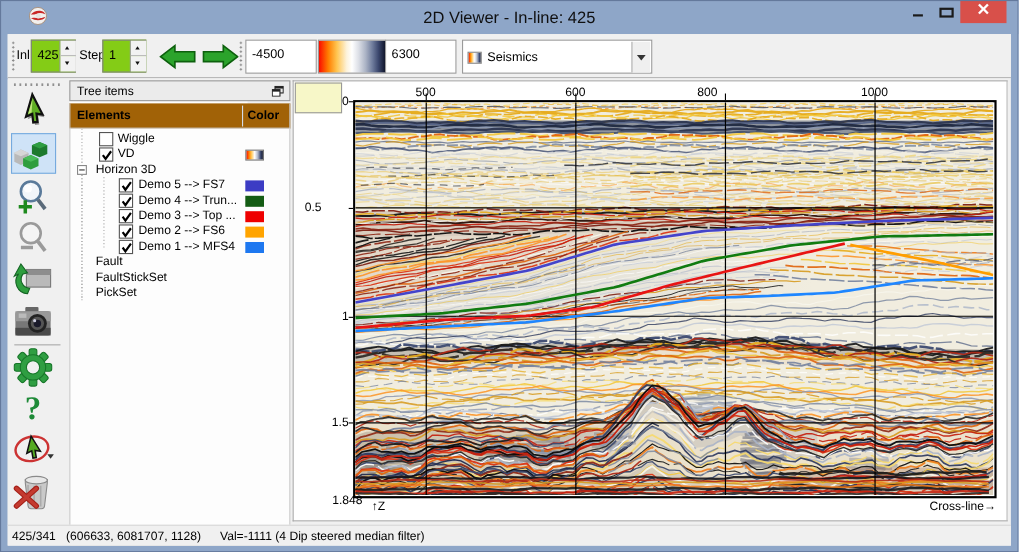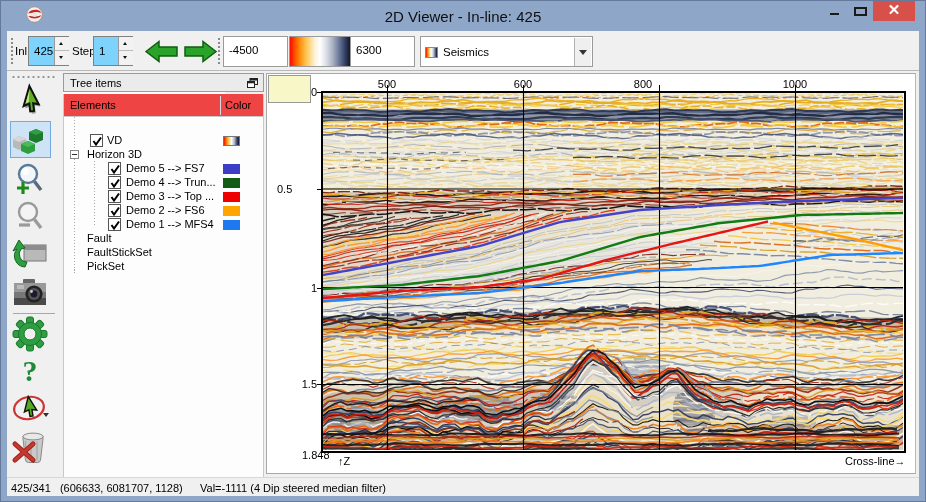--- a/index.html
+++ b/index.html
@@ -17,21 +17,21 @@
 
 
 #client { position:absolute; left:7px; top:31px; width:912px; height:465px; background:#f0f0f0; }
 
 
 #toolbar { position:absolute; left:0; top:0; width:912px; height:40px; background:#f0f0f0; border-bottom:1px solid #b8b8b8; }
 .grip-v { position:absolute; top:6px; width:4px; height:28px;
   background-image:radial-gradient(circle, #8a8a8a 0.9px, transparent 1.1px);
   background-size:4px 4px; }
 .tb-label { position:absolute; font-size:11.5px; color:#000; top:14px; }
-.spinbox { position:absolute; top:5px; height:30px; background:#7dd3fc; border:1px solid #808080; }
+.spinbox { position:absolute; top:5px; height:30px; background:#84cc16; border:1px solid #808080; }
 .spin-btns { position:absolute; right:0; top:0; width:14px; height:100%; border-left:1px solid #9a9a9a; }
 .spin-up, .spin-dn { position:absolute; left:0; width:14px; height:50%; background:#f2f2f2; font-size:6px; color:#000; text-align:center; }
 .spin-up { top:0; border-bottom:1px solid #bbb; }
 .spin-dn { bottom:0; }
 .spin-up:after { content:""; position:absolute; left:4px; top:5px; border-left:2.5px solid transparent; border-right:2.5px solid transparent; border-bottom:3.5px solid #111; }
 .spin-dn:after { content:""; position:absolute; left:4px; top:5px; border-left:2.5px solid transparent; border-right:2.5px solid transparent; border-top:3.5px solid #111; }
 .spin-val { position:absolute; left:5px; top:8px; font-size:11.5px; color:#000; }
 .tb-field { position:absolute; top:5px; height:31px; background:#fff; border:1px solid #9a9a9a; font-size:11.5px; color:#000; padding:7px 0 0 5px; }
 #tb-grad { position:absolute; left:282px; top:5px; width:62px; height:31px; border:1px solid #9a9a9a;
   background:linear-gradient(to right,#fb0d00,#ff7e00 14%,#ffc550 27%,#fdf3dc 42%,#ffffff 50%,#dcdfe6 60%,#aab2c4 71%,#6f7c9c 81%,#3c486e 90%,#11162c 100%); }
@@ -49,21 +49,21 @@
   background-size:5px 4px; }
 .tbi { position:absolute; left:4px; width:38px; height:36px; }
 #tbi-sel { position:absolute; left:3px; top:49px; width:41px; height:37px; background:#cfe3f7; border:1px solid #76aade; }
 #ltb-sep { position:absolute; left:6px; top:241px; width:42px; height:1px; background:#a8a8a8; }
 
 
 #treepanel { position:absolute; left:56px; top:42px; width:162px; height:404px; background:#fdfdfd; }
 #tree-hdr { position:absolute; left:0; top:0; width:201px; height:19px; background:#ebebeb; border:1px solid #9a9a9a; }
 #tree-hdr-text { position:absolute; left:6px; top:3px; font-size:11px; color:#000; }
 #tree-float { position:absolute; right:5px; top:4px; width:11px; height:10px; }
-#tree-cols { position:absolute; left:0; top:21px; width:201px; height:23px; background:#ef4444; border:1px solid #c8c8c8; border-top:none; }
+#tree-cols { position:absolute; left:0; top:21px; width:201px; height:23px; background:#a16207; border:1px solid #c8c8c8; border-top:none;font-weight:bold; }
 #col-elements { position:absolute; left:6px; top:5px; font-size:11px; color:#000; }
 #col-color { position:absolute; left:161px; top:5px; font-size:11px; color:#000; }
 #col-sep { position:absolute; left:156px; top:2px; width:1px; height:19px; background:#d4dce8; }
 #tree-body { position:absolute; left:0; top:44px; width:201px; height:379px; background:#fdfdfd; border:1px solid #c8c8c8; border-top:none; }
 .trow { position:absolute; left:0; width:200px; height:14px; font-size:11px; color:#000; }
 .cb { position:absolute; width:13px; height:13px; background:#fff; border:1px solid #555; top:0px; }
 .cb svg { position:absolute; left:0px; top:0px; }
 .sw { position:absolute; width:17px; height:10px; top:2px; left:159px; }
 .tlabel { position:absolute; top:0px; }
 .expander { position:absolute; width:9px; height:9px; border:1px solid #888; background:#fff; top:2px; }
@@ -232,20 +232,24 @@
       <div id="col-sep"></div>
       <div id="col-color">Color</div>
     </div>
     <div id="tree-body">
       <svg class="abs" style="left:0;top:0;" width="200" height="379" viewBox="0 0 200 379">
           <line x1="10.5" y1="0" x2="10.5" y2="156" stroke="#a8a8a8" stroke-width="1" stroke-dasharray="1 2"></line>
           <line x1="10.5" y1="156" x2="10.5" y2="152" stroke="#a8a8a8" stroke-width="1" stroke-dasharray="1 2"></line>
           <line x1="10.5" y1="30" x2="10.5" y2="150" stroke="#a8a8a8" stroke-width="1" stroke-dasharray="1 2"></line>
           <line x1="30.5" y1="44" x2="30.5" y2="110" stroke="#a8a8a8" stroke-width="1" stroke-dasharray="1 2"></line>
         </svg>
+      <div class="trow" style="top:3px;">
+          <span class="cb" style="left:26px;"></span>
+          <span class="tlabel" style="left:43px;">Wiggle</span>
+        </div>
       <div class="trow" style="top:17px;">
           <span class="cb" style="left:26px;">
             <svg width="13" height="13" viewBox="0 0 13 13">
               <path d="M2.5 6 L5 9.5 L10 2.5" fill="none" stroke="#000" stroke-width="2"></path>
             </svg>
           </span>
           <span class="tlabel" style="left:43px;">VD</span>
           <span class="sw" style="background:linear-gradient(to right,#fb0d00,#ff7e00 16%,#ffc550 30%,#ffffff 50%,#aab2c4 70%,#3c486e 86%,#11162c 100%); border:1px solid #777;"></span>
         </div>
       <div class="trow" style="top:31px;">

